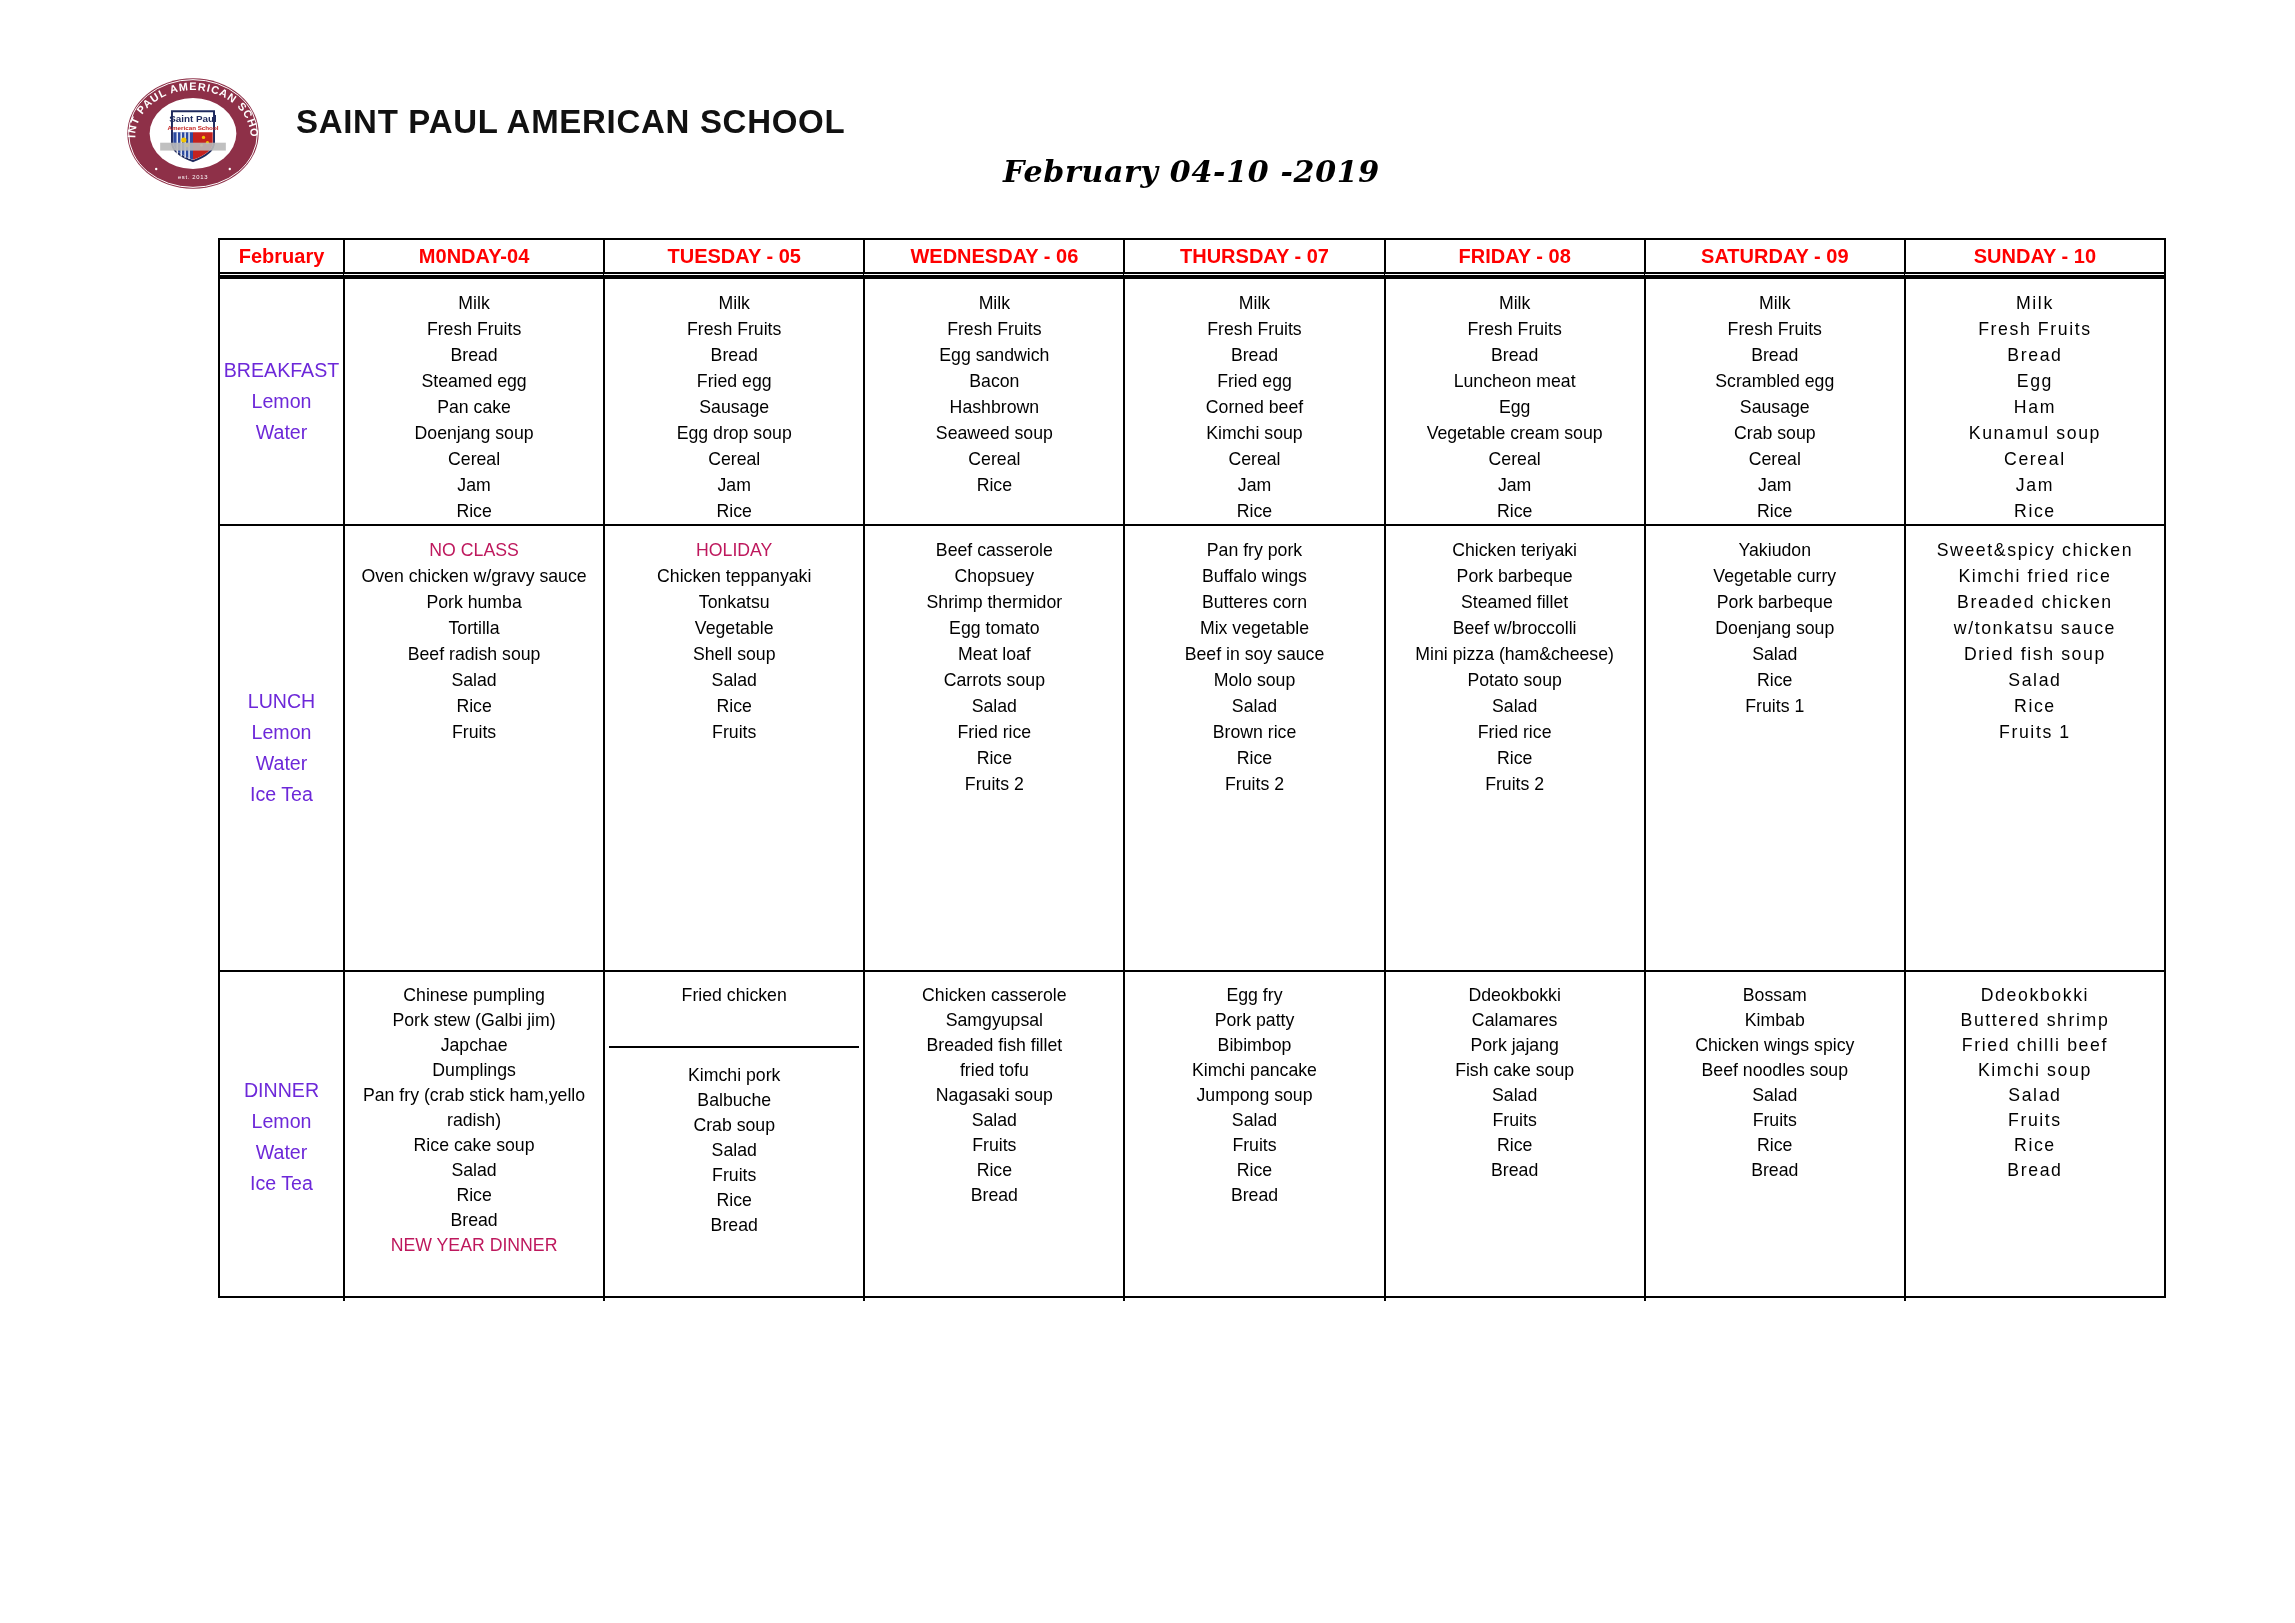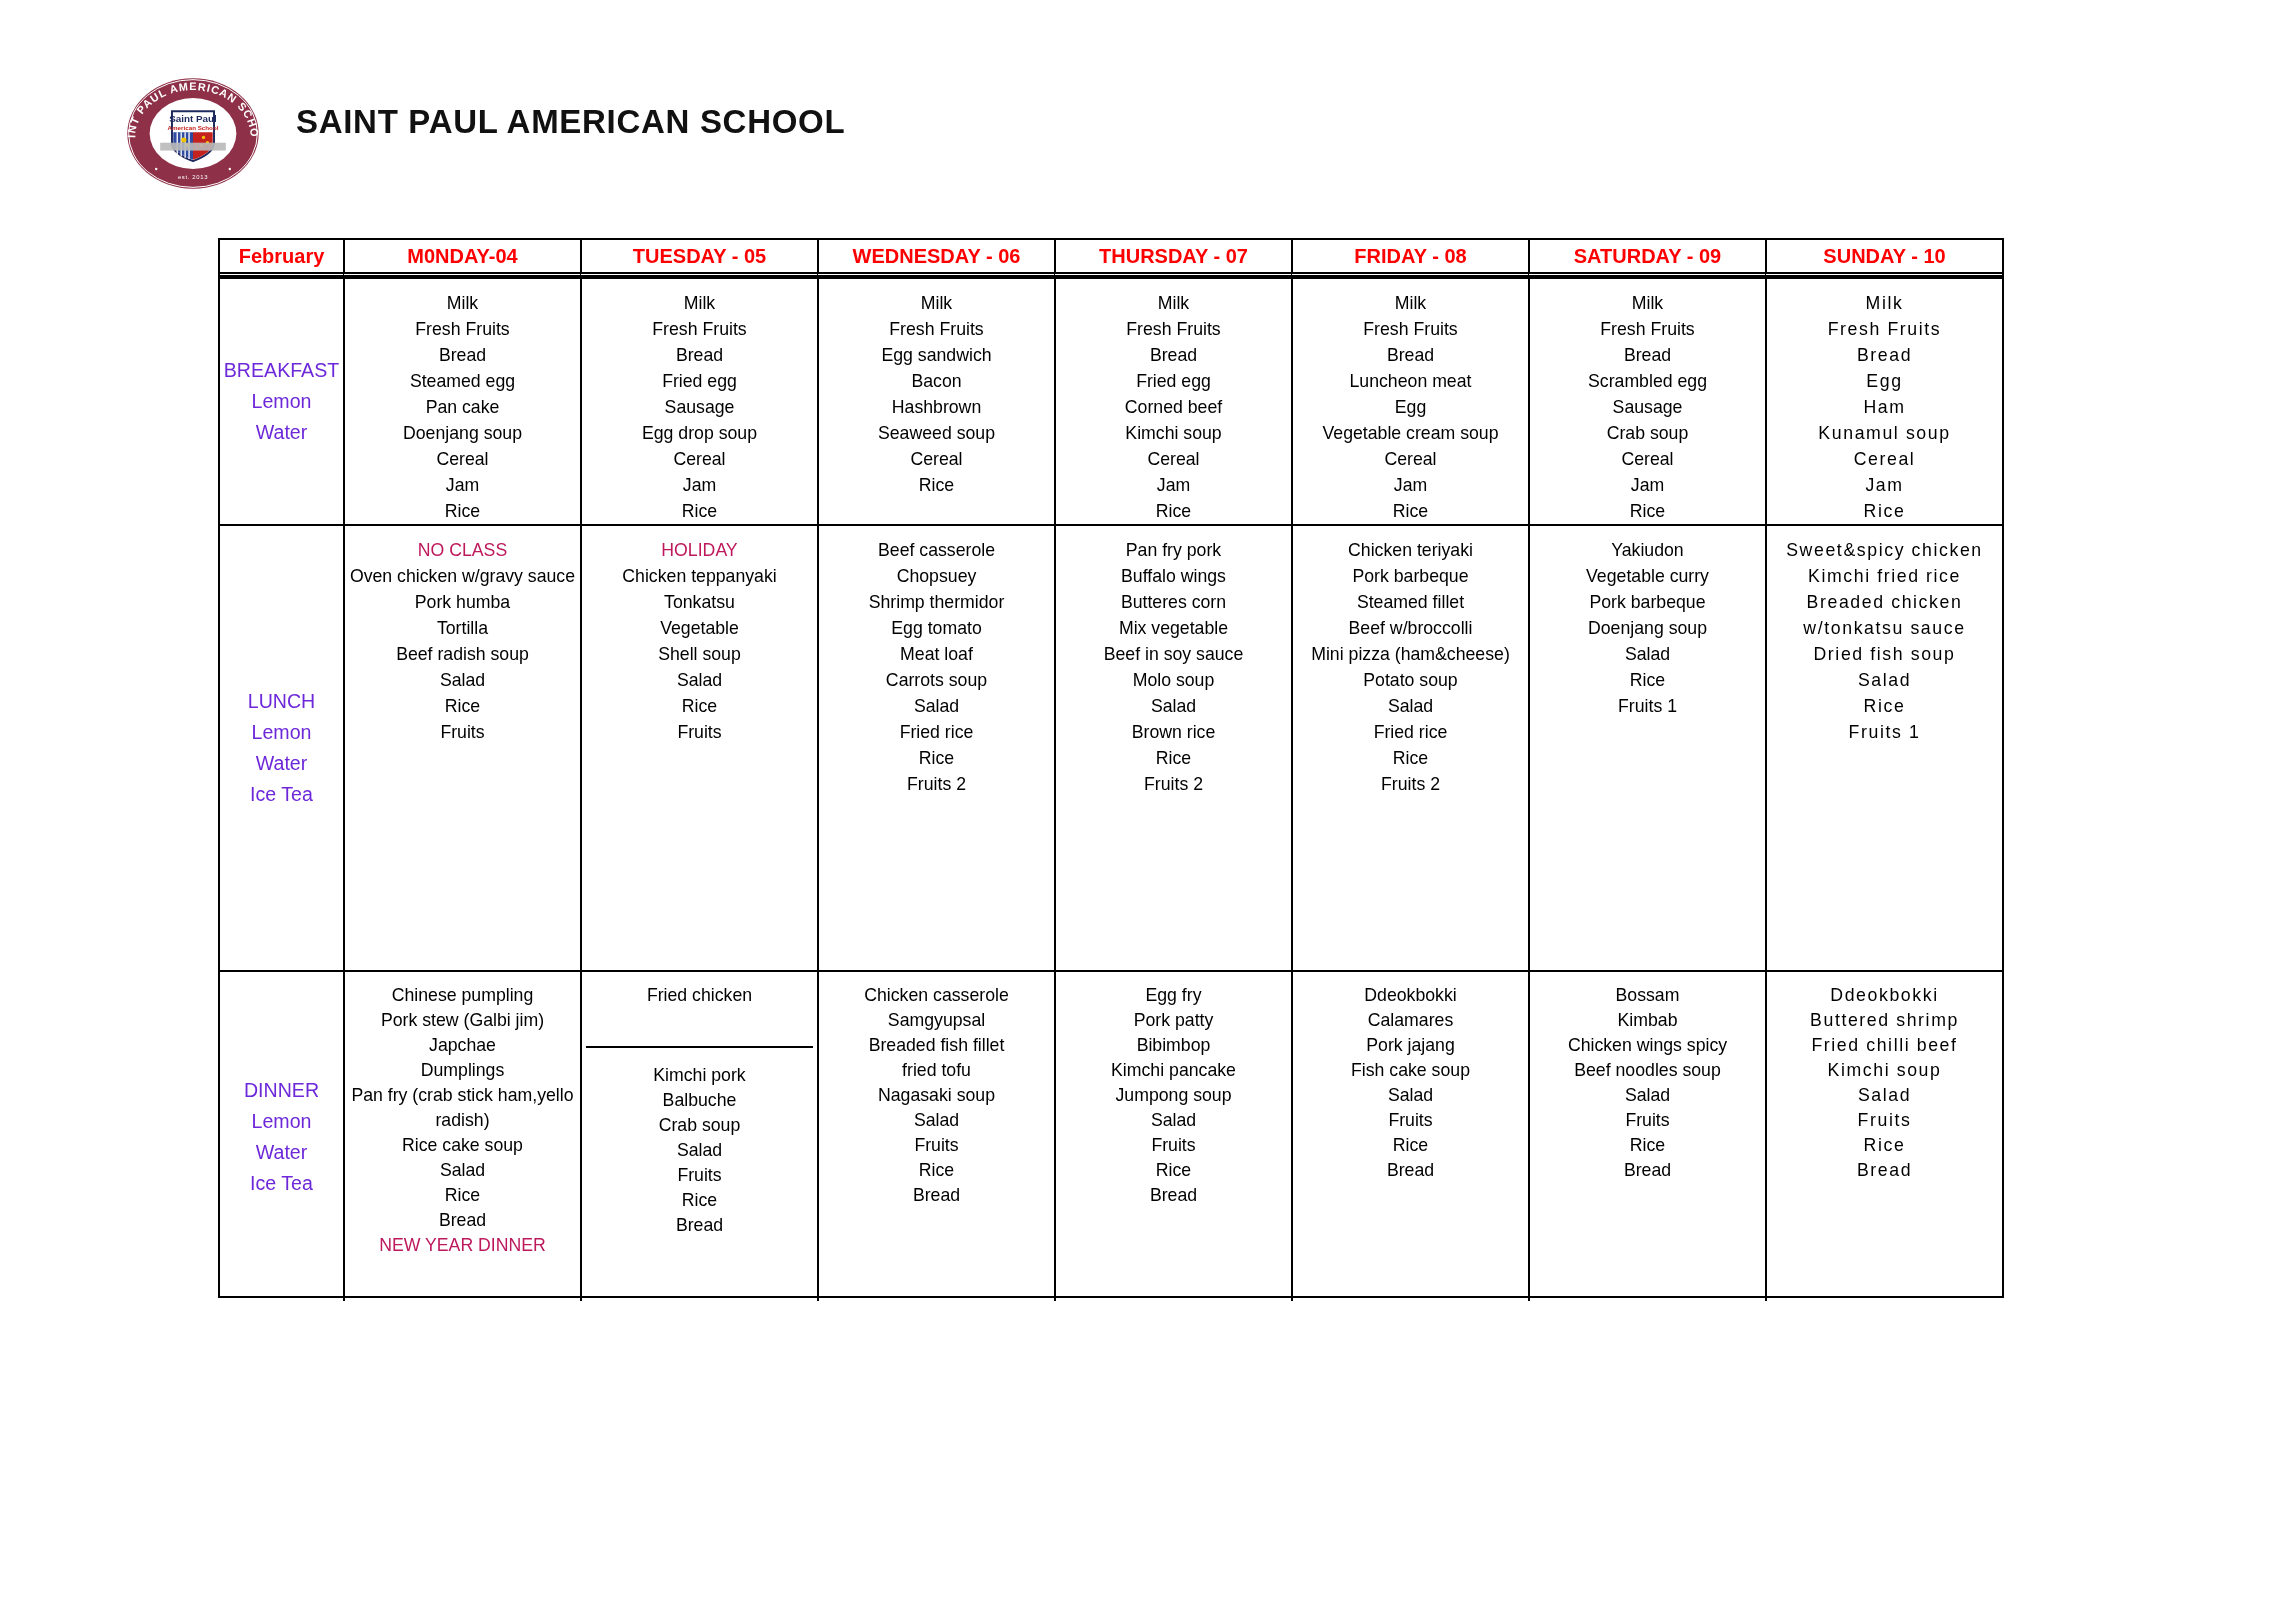--- a/index.html
+++ b/index.html
@@ -18,21 +18,21 @@
   .menu-title{
     font-family:"DejaVu Serif","Liberation Serif",serif;font-style:italic;font-weight:bold;
     font-size:39px;letter-spacing:0.7px;
   }
   .menu-date{
     font-family:"DejaVu Serif","Liberation Serif",serif;font-style:italic;font-weight:bold;
     font-size:30px;margin-top:9.2px;letter-spacing:0.7px;
   }
   
   .menu-table{
-    position:absolute;left:218px;top:238px;width:1786px;height:1060px;
+    position:absolute;left:218px;top:238px;width:1948px;height:1060px;
     display:grid;grid-template-columns:123px repeat(7,1fr);
     grid-template-rows:37px 247px 446px 331px;
     border:2.6px solid #000;box-sizing:border-box;background:#fff;
   }
   .cell{
     border-left:2px solid #000;border-top:2px solid #000;box-sizing:border-box;
     overflow:hidden;
   }
   .cell.first-col{border-left:none;}
   .cell.hdr{border-top:none;border-bottom:5.2px double #000;
@@ -86,20 +86,21 @@
     <rect x="52" y="100" width="100" height="12" fill="#b9b9b9" opacity="0.9"></rect>
     <text x="102" y="156" text-anchor="middle" font-size="9" fill="#ffffff" letter-spacing="1" font-family="Liberation Sans, DejaVu Sans, sans-serif">est. 2013</text>
     <circle cx="46" cy="140" r="1.8" fill="#ffffff"></circle>
       <circle cx="158" cy="140" r="1.8" fill="#ffffff"></circle>
   </svg>
 </div>
 
 <div class="school-title">SAINT PAUL AMERICAN SCHOOL</div>
 
 <div class="script-block">
+  <div class="menu-date">February 04-10 -2019</div>
 </div>
 
 <div class="menu-table" id="menu-grid">
     <div class="cell hdr first-col">February</div>
     <div class="cell hdr col-1">M0NDAY-04</div>
     <div class="cell hdr col-2">TUESDAY - 05</div>
     <div class="cell hdr col-3">WEDNESDAY - 06</div>
     <div class="cell hdr col-4">THURSDAY - 07</div>
     <div class="cell hdr col-5">FRIDAY - 08</div>
     <div class="cell hdr col-6">SATURDAY - 09</div>

